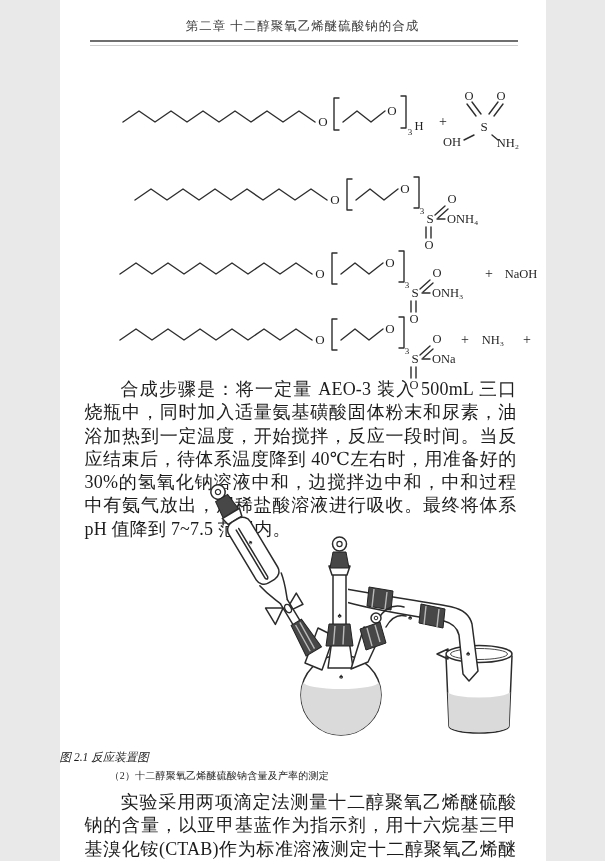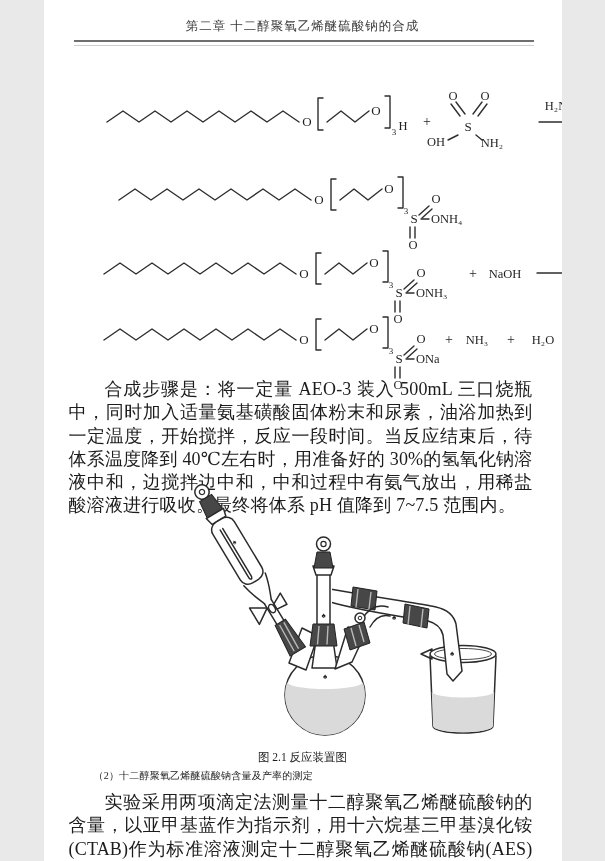--- a/index.html
+++ b/index.html
@@ -1,31 +1,31 @@
 <!DOCTYPE html>
 <html><head>
 <meta charset="utf-8">
 <style>
   html,body{margin:0;padding:0;background:#e9e9e9;}
   .page{
     position:relative;width:486px;height:861px;background:#ffffff;
     font-family:"Liberation Serif","DejaVu Serif",serif;color:#1c1c1c;
-    overflow:hidden;margin:0 auto;padding-left:32px;
+    overflow:hidden;margin:0 auto;
   }
   .hdr{
     position:absolute;top:18px;left:0;right:0;text-align:center;
     font-size:12.5px;letter-spacing:1px;color:#3a3a3a;
   }
   .rule1{position:absolute;top:40px;left:30px;right:28px;height:2px;background:#6f6f6f;}
   .rule2{position:absolute;top:45px;left:30px;right:28px;height:1px;background:#cfcfcf;}
   .para{
     position:absolute;left:25px;right:29px;font-size:18px;line-height:23.3px;
     text-align:justify;text-indent:2em;letter-spacing:.2px;
   }
-  .caption{position:absolute;top:750px;left:0;right:0;text-align:center;font-size:11.5px;}
+  .caption{position:absolute;top:750px;left:0;right:0;font-size:11.5px;font-style:italic;}
   .subhead{position:absolute;top:769px;left:50px;font-size:10px;letter-spacing:.2px;}
   svg{position:absolute;overflow:visible;}
   svg text{font-family:"Liberation Serif","DejaVu Serif",serif;fill:#1f1f1f;}
   .bond{stroke:#2e2e2e;stroke-width:1.4;fill:none;stroke-linejoin:round;stroke-linecap:round;}
   .glass{stroke:#2b2b2b;stroke-width:1.5;fill:none;stroke-linejoin:round;stroke-linecap:round;}
   .glassf{stroke:#2b2b2b;stroke-width:1.5;fill:#ffffff;stroke-linejoin:round;}
   .dark{fill:#474747;stroke:#222;stroke-width:1;}
   .stripe{stroke:#b9b9b9;stroke-width:1.4;fill:none;}
   .liquid{fill:#dadada;stroke:none;}
 </style>

